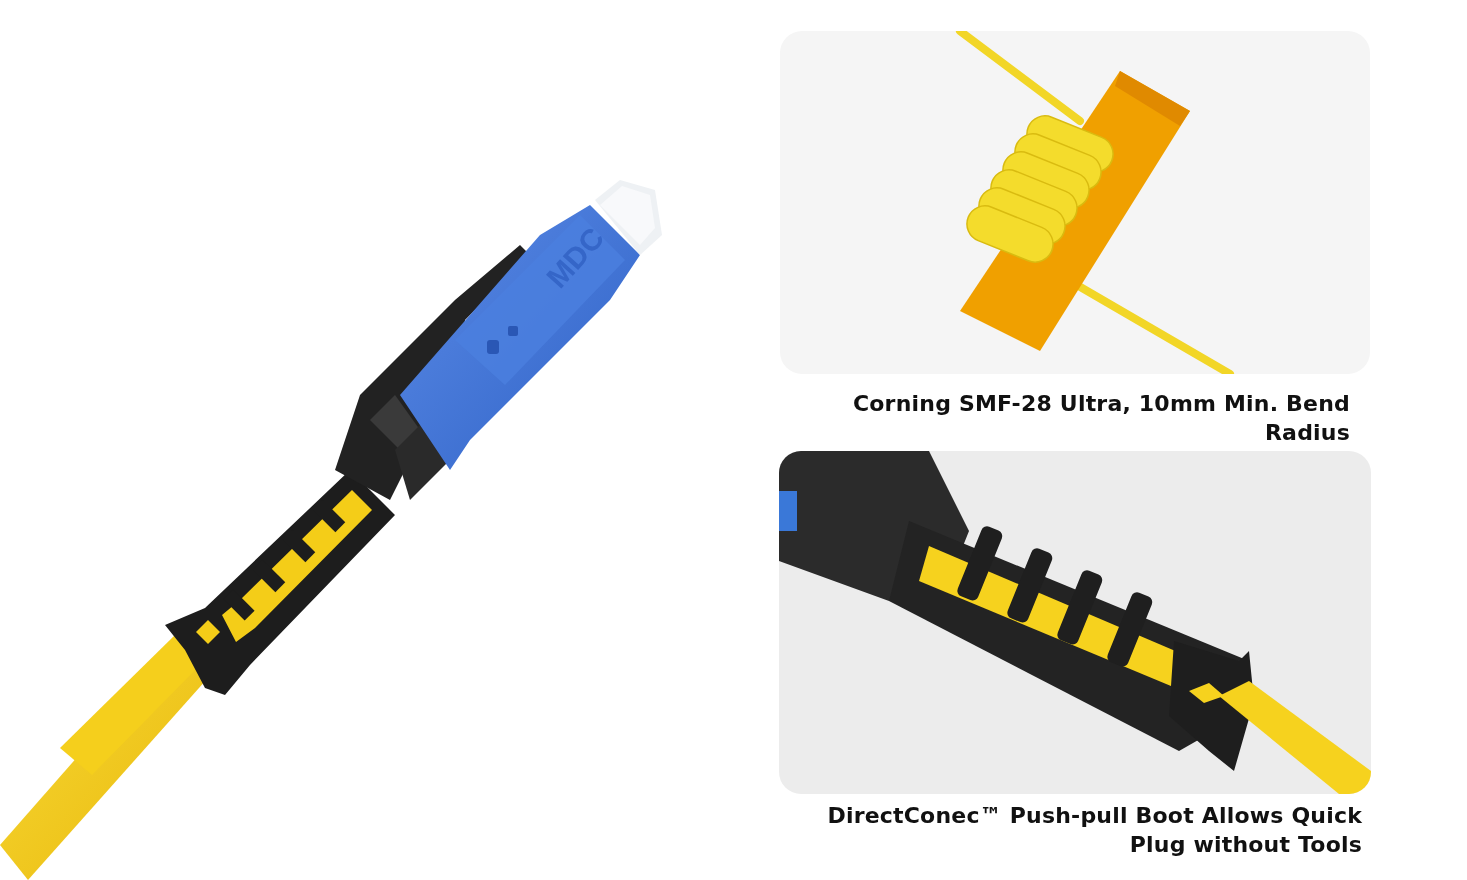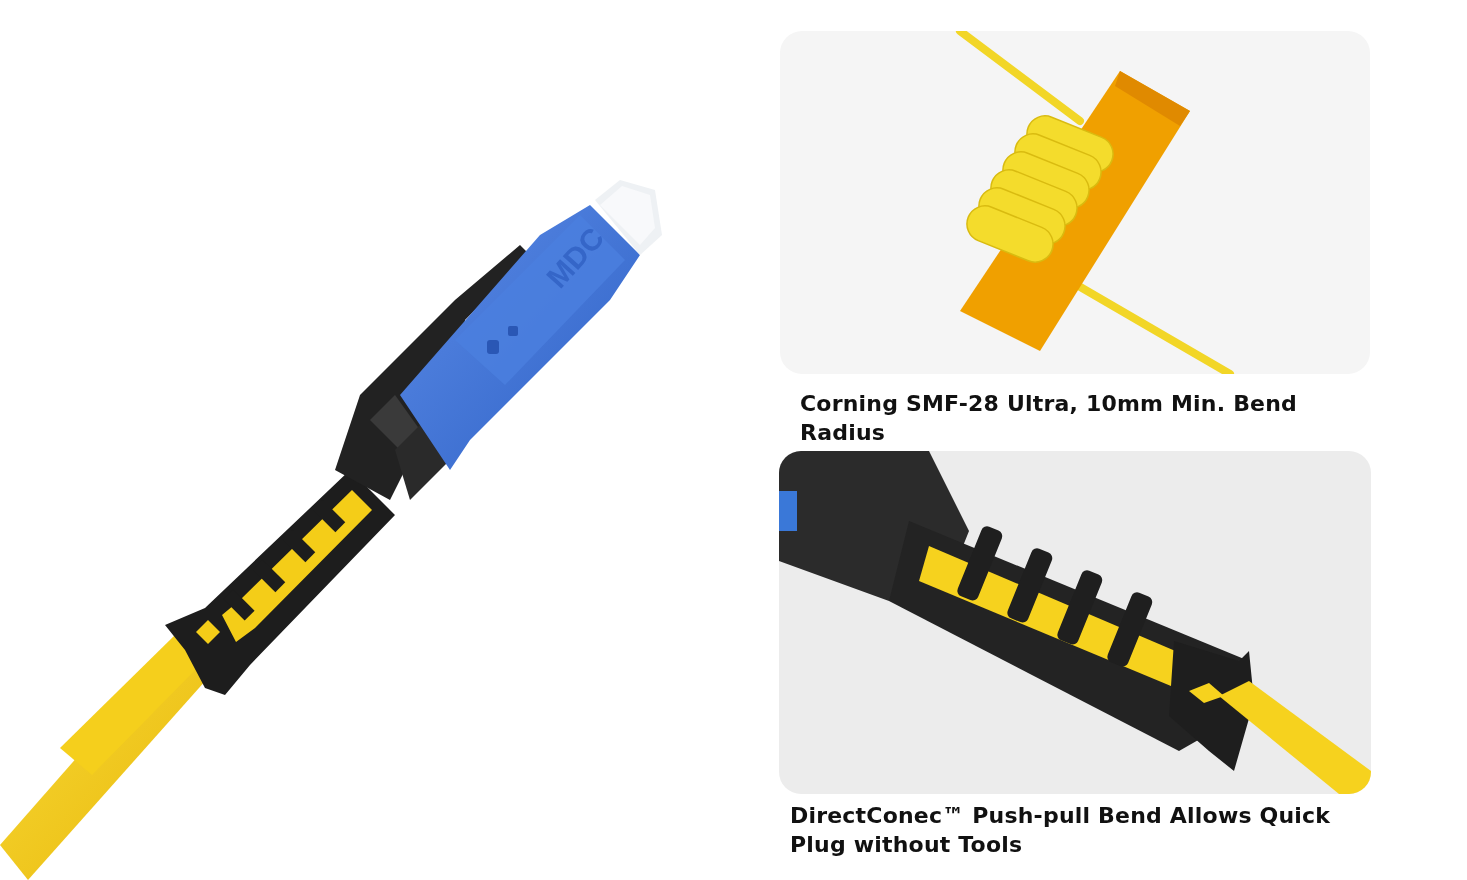--- a/index.html
+++ b/index.html
@@ -8,21 +8,21 @@
     font-family: "DejaVu Sans", "Liberation Sans", sans-serif;
   }
   .hero { position: absolute; left: 0; top: 0; width: 760px; height: 880px; }
   .panel {
     position: absolute; border-radius: 22px; overflow: hidden;
   }
   .panel svg { display: block; }
   #panel-bend { left: 780px; top: 31px; width: 590px; height: 343px; background: #f5f5f5; }
   #panel-boot { left: 779px; top: 451px; width: 592px; height: 343px; background: #ececec; }
   .caption {
-    position: absolute; text-align: left; font-weight: bold; color: #111;
+    position: absolute; text-align: right; font-weight: bold; color: #111;
     font-size: 22px; line-height: 29px; letter-spacing: 0.2px;
   }
   #caption-bend { left: 800px; top: 389px; width: 550px; }
   #caption-boot { left: 790px; top: 801px; width: 572px; }
 </style>
 </head>
 <body>
 
 <div class="hero">
   <svg width="760" height="880" viewBox="0 0 760 880">
@@ -105,13 +105,13 @@
       <rect x="190" y="75" width="22" height="75" rx="6" transform="rotate(22 201 112)"></rect>
       <rect x="240" y="97" width="22" height="75" rx="6" transform="rotate(22 251 134)"></rect>
       <rect x="290" y="119" width="22" height="75" rx="6" transform="rotate(22 301 156)"></rect>
       <rect x="340" y="141" width="22" height="75" rx="6" transform="rotate(22 351 178)"></rect>
     </g>
     <polygon points="395,190 460,210 470,200 475,250 455,320 430,300 390,265" fill="#1e1e1e"></polygon>
     <polygon points="410,240 430,232 445,245 425,252" fill="#f6d21e"></polygon>
     <polygon points="440,245 470,230 592,320 592,343 560,343" fill="#f6d21e"></polygon>
   </svg>
 </div>
-<div class="caption" id="caption-boot">DirectConec™ Push-pull Bend Allows Quick Plug without Tools</div>
+<div class="caption" id="caption-boot">DirectConec™ Push-pull Boot Allows Quick Plug without Tools</div>
 
 </body></html>

